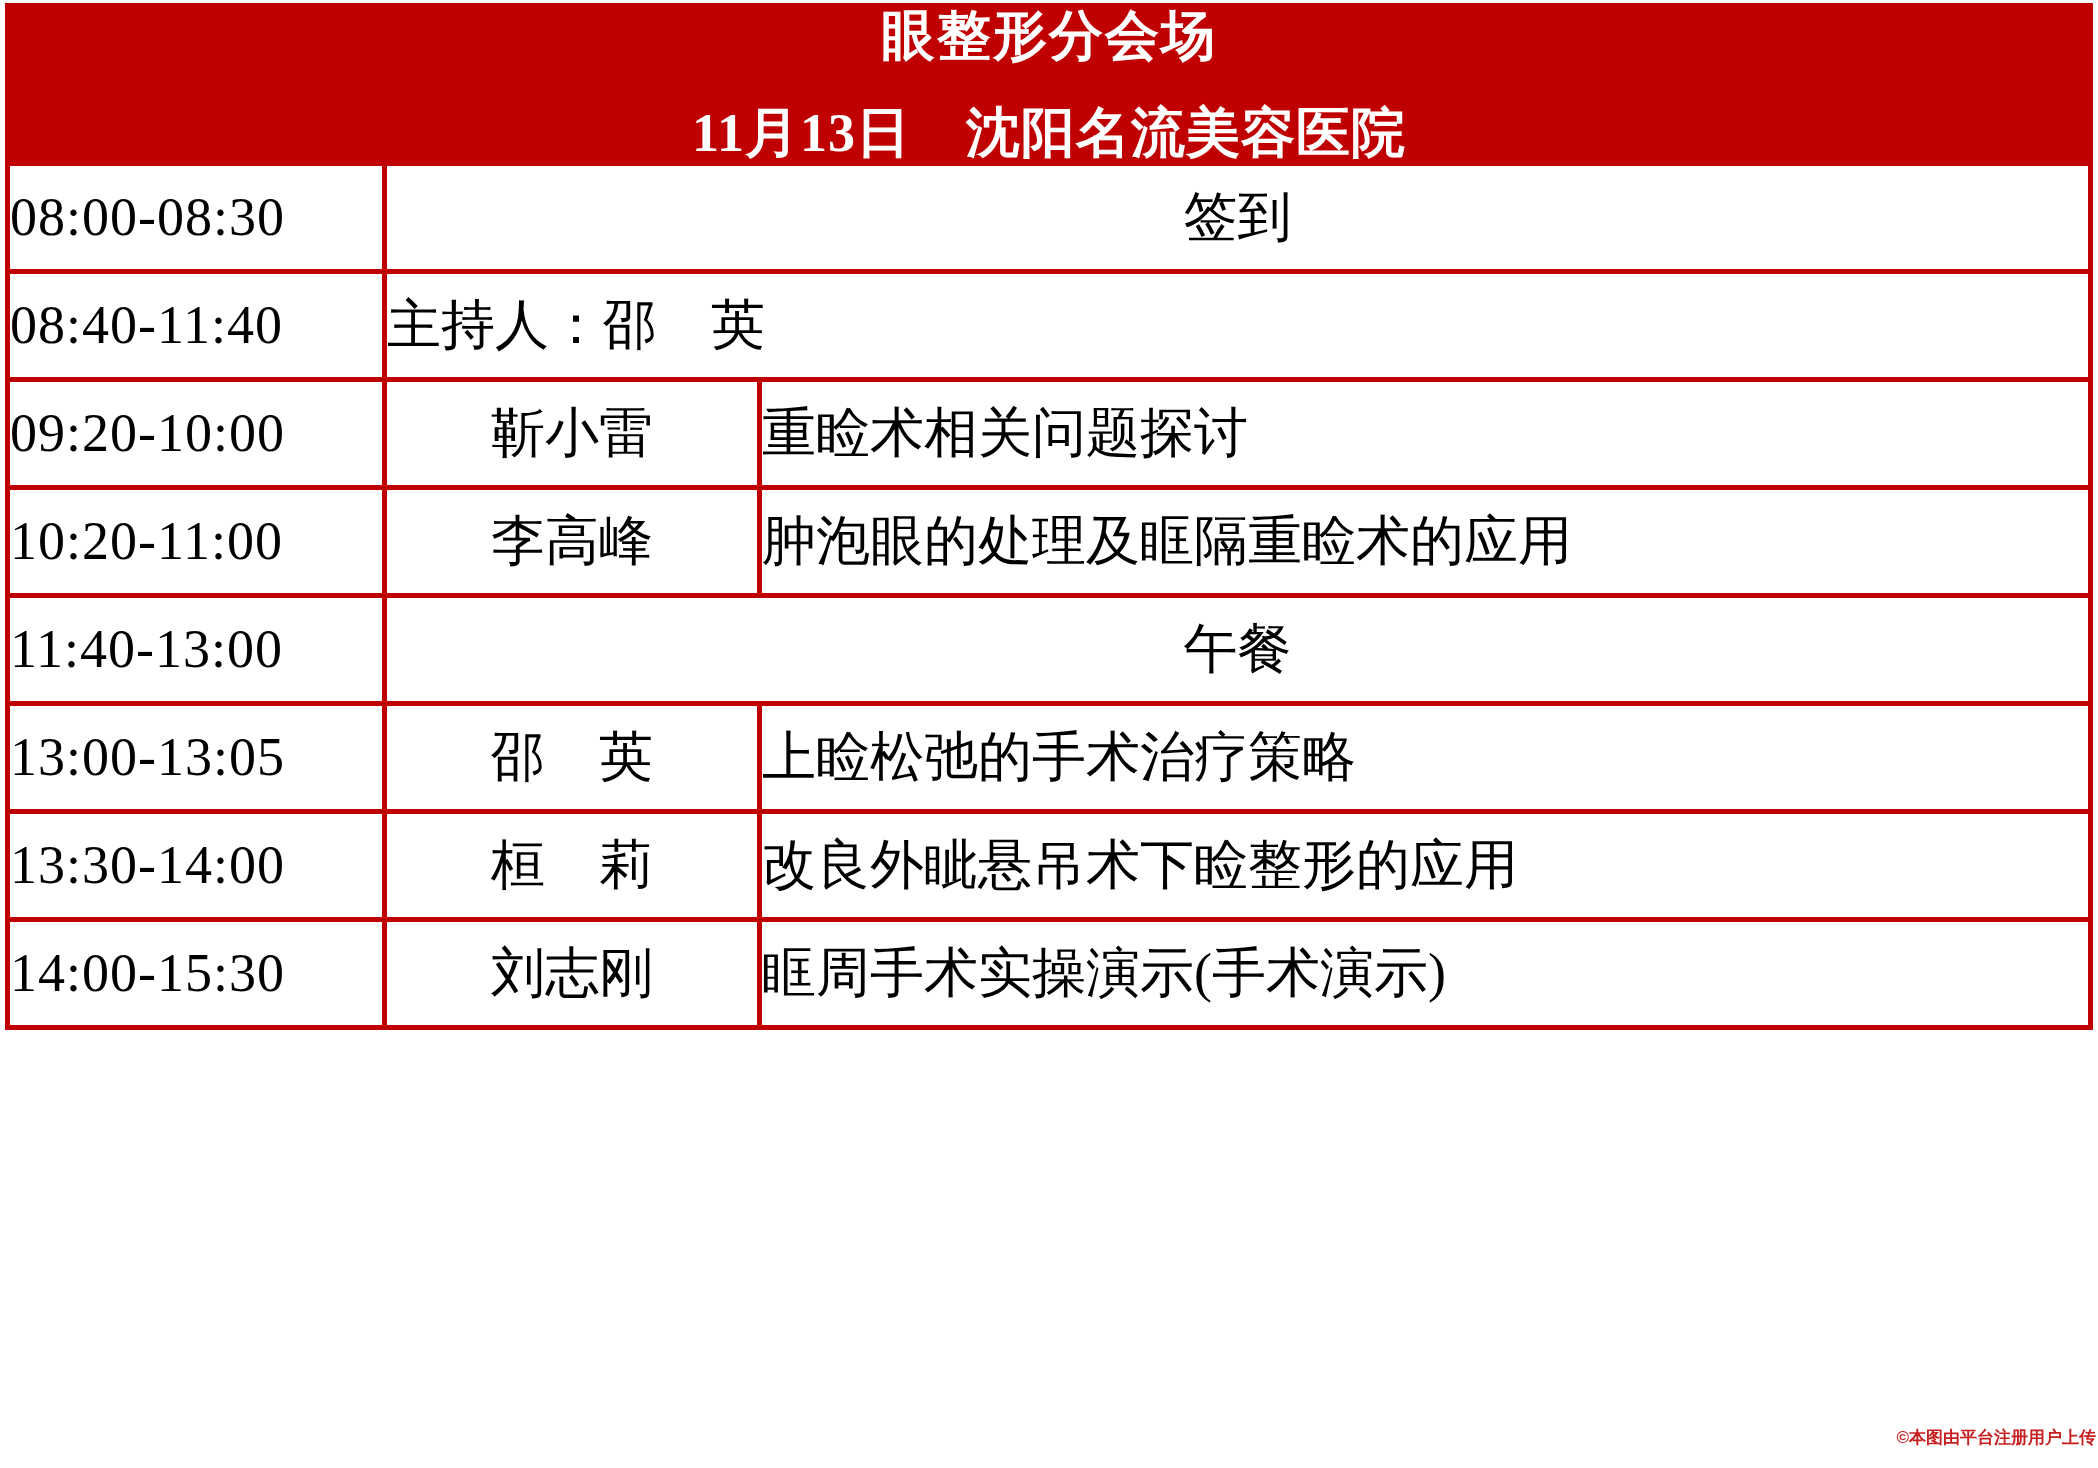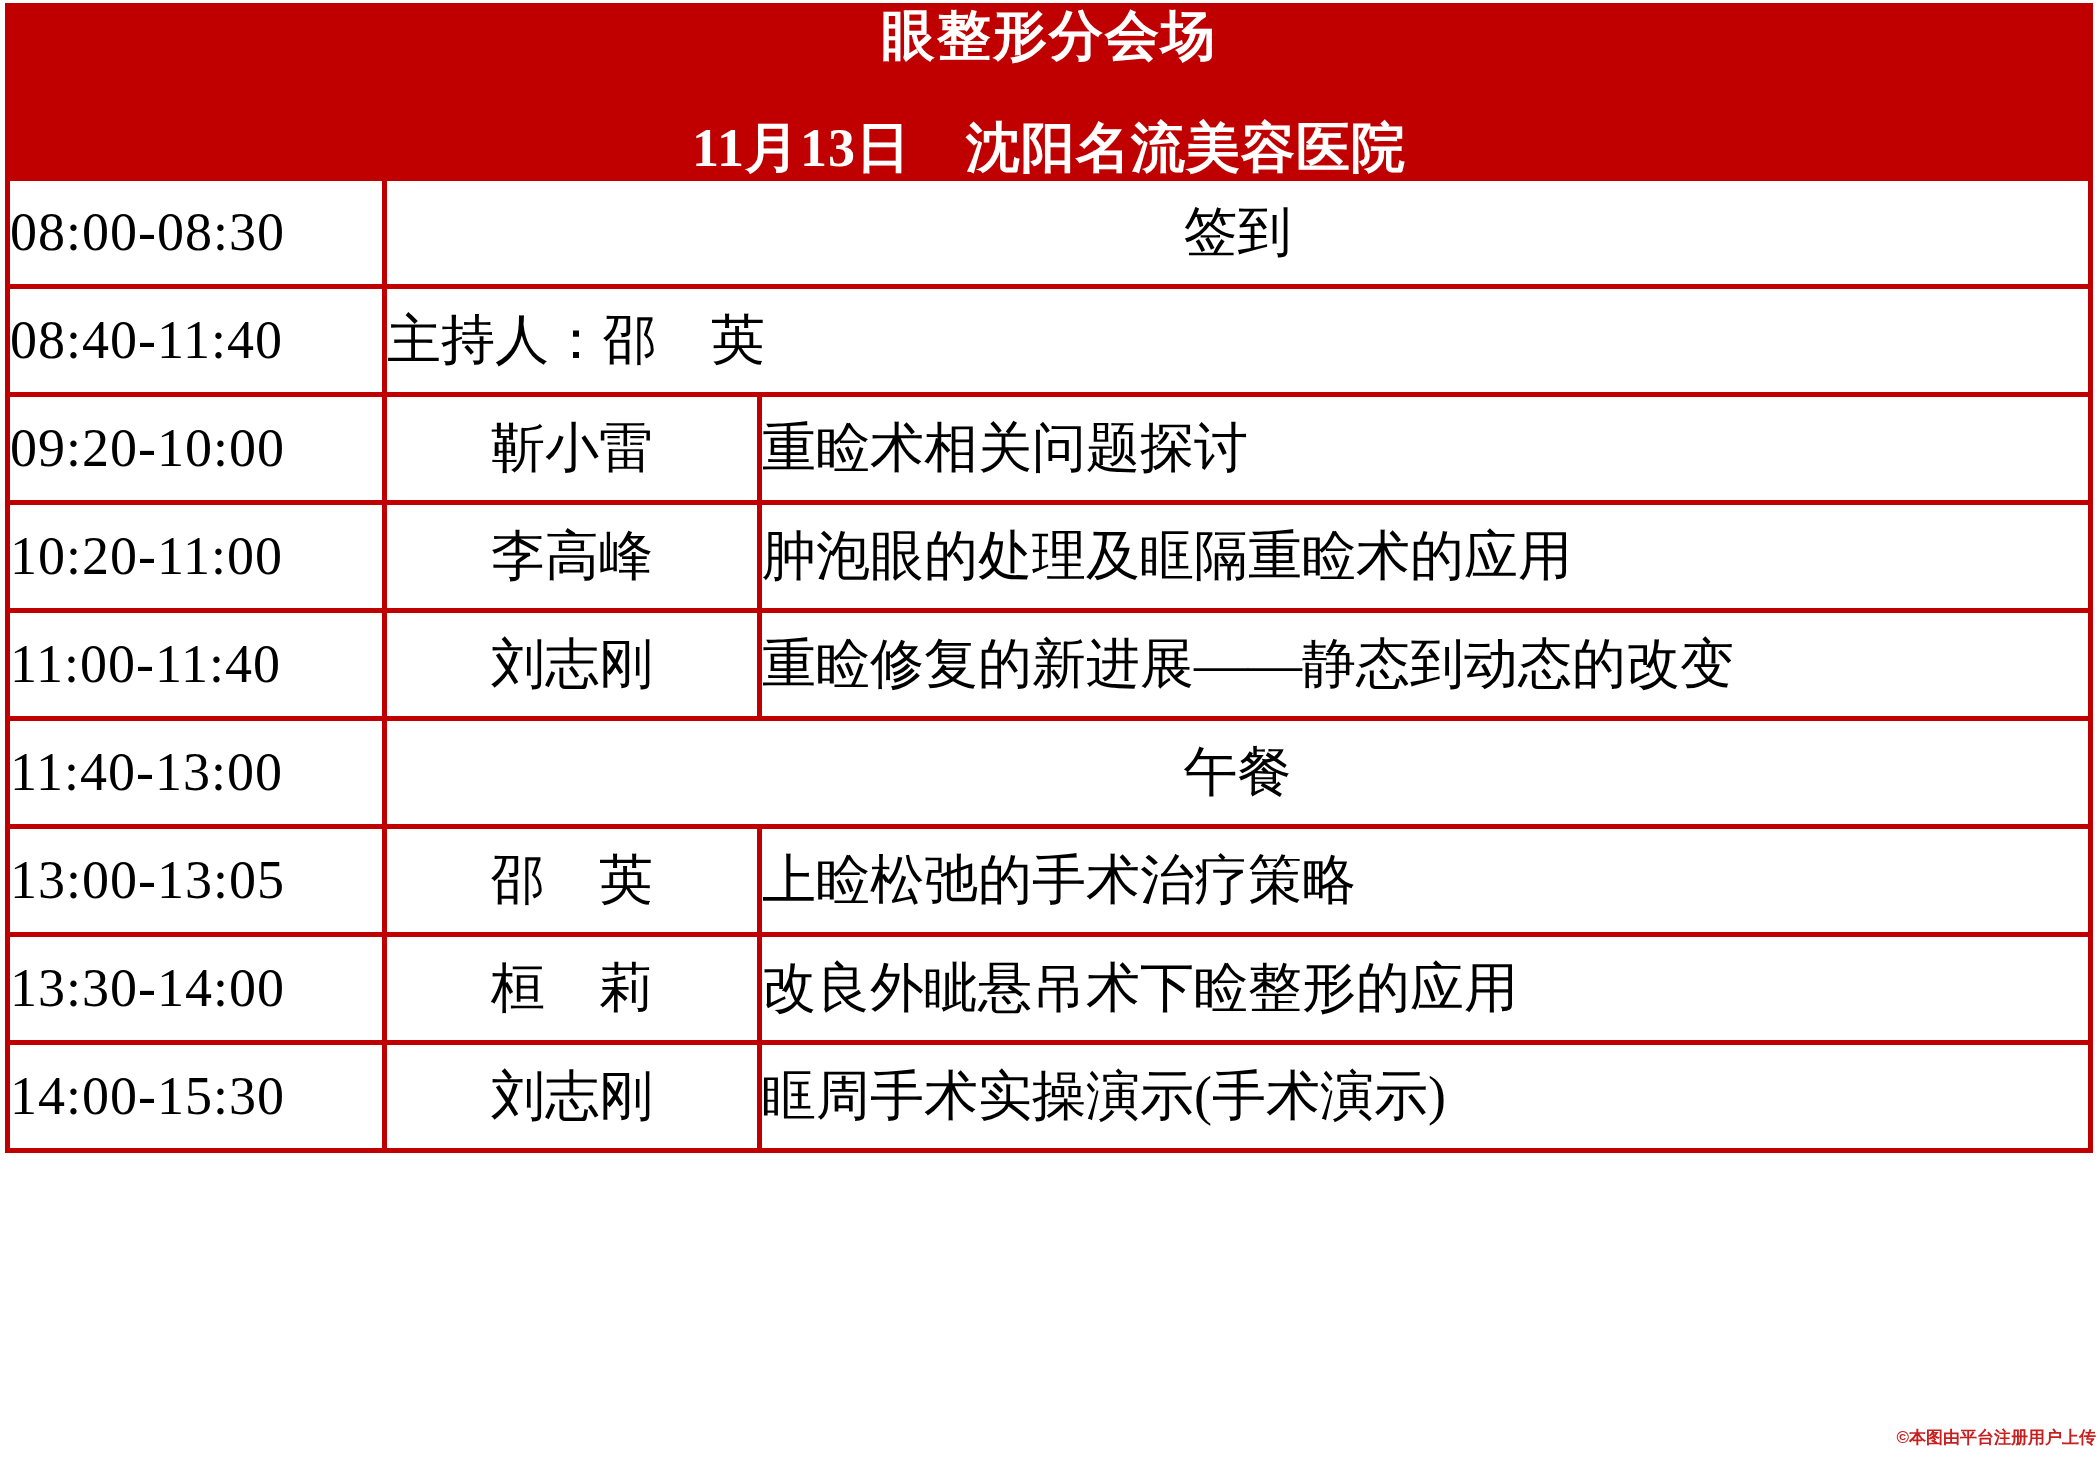--- a/index.html
+++ b/index.html
@@ -36,21 +36,21 @@
   }
   td.header-cell{
     background:var(--red);
     color:var(--header-text);
     text-align:center;
     font-weight:bold;
     padding-top:26px;
     padding-bottom:28px;
   }
   .hdr-title{line-height:56px;letter-spacing:2px;}
-  .hdr-sub{margin-top:56px;line-height:56px;letter-spacing:1px;}
+  .hdr-sub{margin-top:41px;line-height:56px;letter-spacing:1px;}
   td.time{
     height:103px;
     text-align:left;
     padding-left:8px;
     letter-spacing:1px;
   }
   td.speaker{text-align:center;}
   td.topic{text-align:left;padding-left:12px;}
   td.event{text-align:center;}
   td.host{text-align:left;padding-left:10px;}
@@ -104,25 +104,20 @@
       <td class="topic">重睑术相关问题探讨</td>
     </tr>
 
 
     <tr>
       <td class="time">10:20-11:00</td>
       <td class="speaker">李高峰</td>
       <td class="topic">肿泡眼的处理及眶隔重睑术的应用</td>
     </tr>
 
-    <tr>
-      <td class="time">11:00-11:40</td>
-      <td class="speaker">刘志刚</td>
-      <td class="topic">重睑修复的新进展——静态到动态的改变</td>
-    </tr>
 
     <tr>
       <td class="time">11:40-13:00</td>
       <td class="event" colspan="2">午餐</td>
     </tr>
 
     <tr>
       <td class="time">13:00-13:05</td>
       <td class="speaker">邵　英</td>
       <td class="topic">上睑松弛的手术治疗策略</td>

